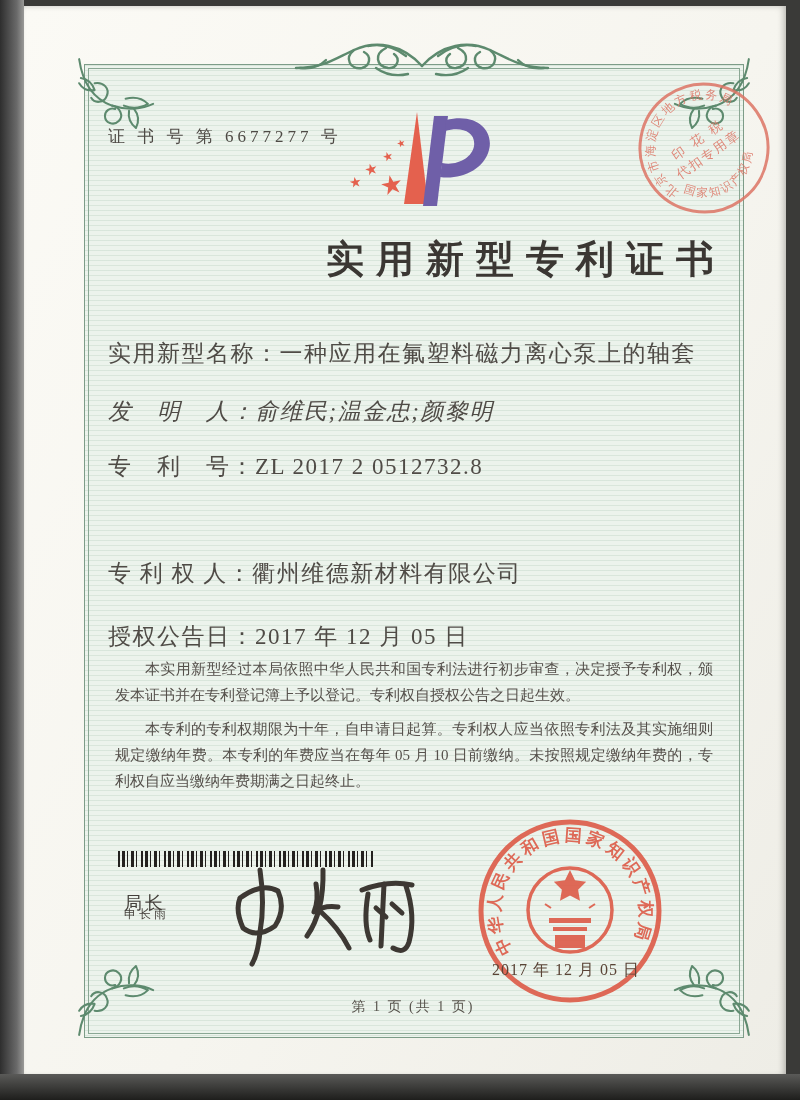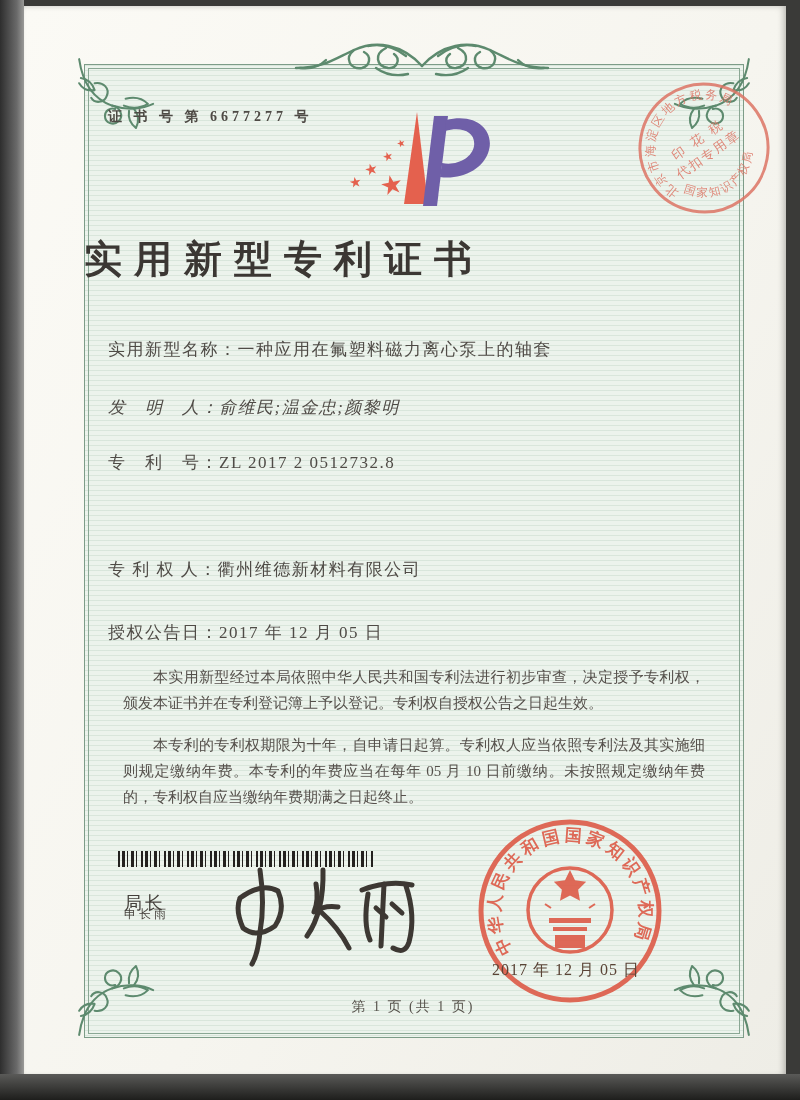--- a/index.html
+++ b/index.html
@@ -28,32 +28,32 @@
   .panel::before{content:"";position:absolute;inset:3px;border:1px solid #8aa794;pointer-events:none;}
   
   .corner{position:absolute;width:86px;height:86px;color:#5d8a6e;}
   .corner svg{width:100%;height:100%;}
   .c-tl{left:52px;top:48px;}
   .c-tr{left:646px;top:48px;transform:scaleX(-1);}
   .c-bl{left:52px;top:948px;transform:scaleY(-1);}
   .c-br{left:646px;top:948px;transform:scale(-1,-1);}
   .top-ornament{position:absolute;left:244px;top:16px;width:312px;height:78px;color:#5d8a6e;}
   
-  .cert-no{position:absolute;left:86px;top:102px;font-size:14px;letter-spacing:4px;color:#4e4a45;font-weight:bold;}
+  .cert-no{position:absolute;left:86px;top:119px;font-size:17px;letter-spacing:4px;color:#4e4a45;}
   .logo{position:absolute;left:322px;top:98px;width:146px;height:120px;}
   .tax-stamp{position:absolute;left:598px;top:58px;width:168px;height:168px;
     transform:rotate(-35deg);opacity:.85;}
-  .title{position:absolute;left:62px;top:228px;width:642px;text-align:left;
-    font-size:38px;font-weight:700;letter-spacing:12px;box-sizing:border-box;
+  .title{position:absolute;left:62px;top:228px;width:642px;text-align:right;
+    font-size:38px;font-weight:700;letter-spacing:12px;padding-left:12px;box-sizing:border-box;
     color:#3b3733;}
-  .field{position:absolute;left:86px;font-size:17px;color:#4f4b46;letter-spacing:1.5px;white-space:pre;}
+  .field{position:absolute;left:86px;font-size:23px;color:#4f4b46;letter-spacing:1.5px;white-space:pre;}
   .f0{top:332px;} .f1{top:390px;font-style:italic;} .f2{top:445px;text-align:center;} .f3{top:499px;} .f4{top:552px;text-align:right;} .f5{top:607px;margin-top:8px;}
   .paras{position:absolute;left:85px;top:642px;width:614px;font-size:15px;line-height:26px;
     color:#55504b;text-align:justify;}
-  .paras p{margin:16px;text-indent:2em;}
+  .paras p{margin:8px;text-indent:2em;}
   .barcode{position:absolute;left:96px;top:845px;width:256px;height:16px;
     background:repeating-linear-gradient(90deg,
       #23211f 0 2px, rgba(0,0,0,0) 2px 4px,
       #23211f 4px 7px, rgba(0,0,0,0) 7px 9px,
       #23211f 9px 10px, rgba(0,0,0,0) 10px 13px,
       #23211f 13px 16px, rgba(0,0,0,0) 16px 18px,
       #23211f 18px 19px, rgba(0,0,0,0) 19px 23px);}
   .officer-title{position:absolute;left:102px;top:885px;font-size:18px;letter-spacing:3px;color:#433f3a;}
   .officer-name{position:absolute;left:102px;top:900px;font-size:12px;letter-spacing:3px;color:#433f3a;}
   .signature{position:absolute;left:198px;top:852px;width:210px;height:112px;}

